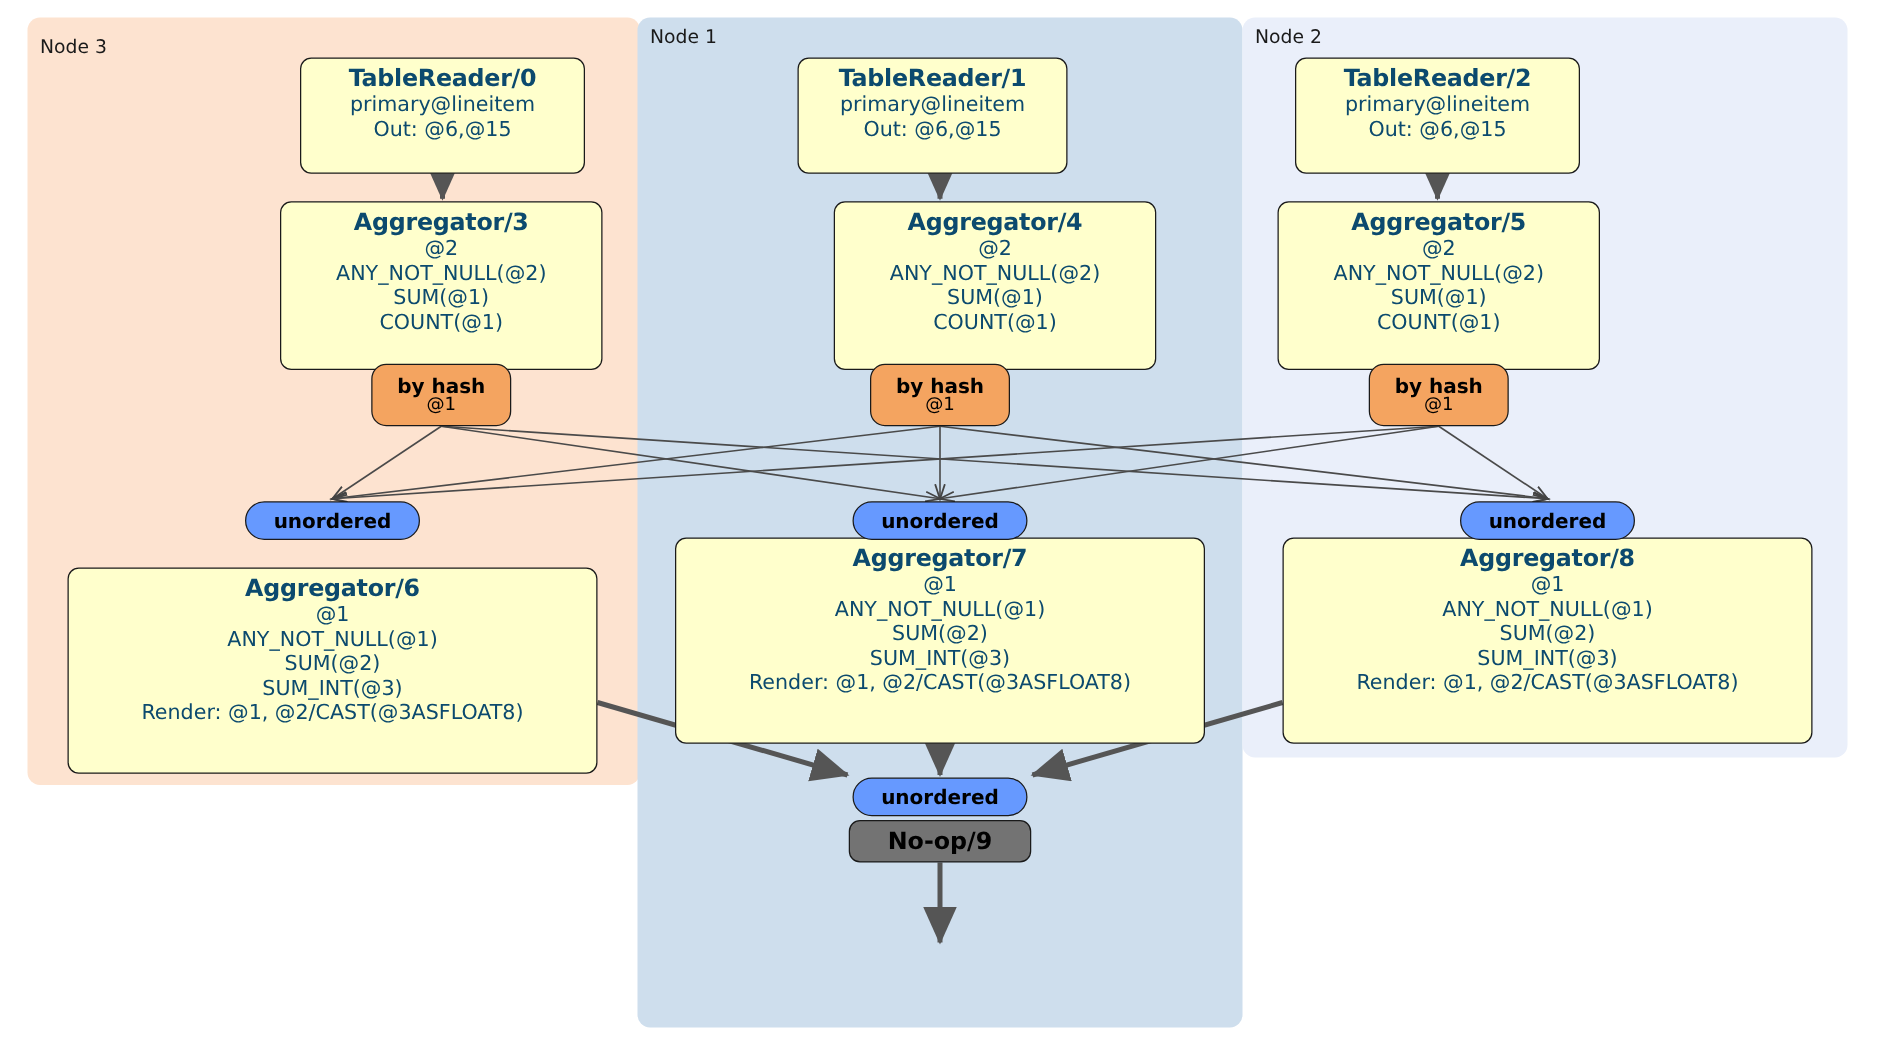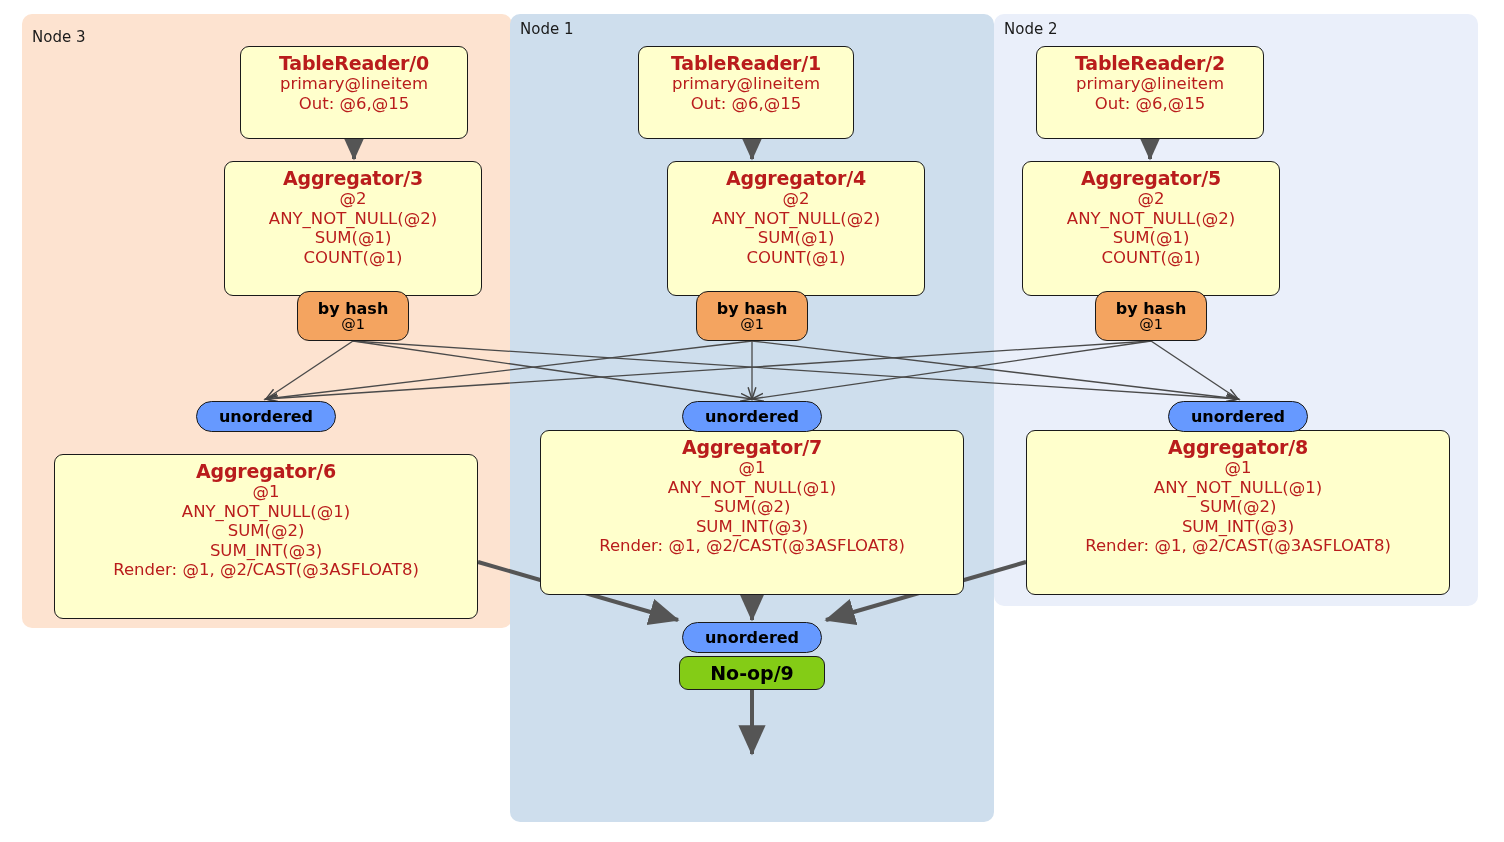--- a/index.html
+++ b/index.html
@@ -8,35 +8,35 @@
 
   #canvas{position:absolute;left:0;top:0;width:1504px;height:842px;}
 
   .panel{position:absolute;border-radius:10px;}
   .panel-label{position:absolute;font-size:15px;color:#1a1a1a;white-space:nowrap;}
 
   svg.edges{position:absolute;left:0;top:0;width:1504px;height:842px;overflow:visible;}
 
   .node{position:absolute;box-sizing:border-box;border:1.6px solid #1a1a1a;
         background:#ffffcc;border-radius:9px;text-align:center;
-        color:#b91c1c;line-height:1.18;padding:5px 8px 6px 8px;}
+        color:#0c4a6e;line-height:1.18;padding:5px 8px 6px 8px;}
   .node .t{font-weight:bold;font-size:19px;letter-spacing:-0.2px;}
   .node .l{font-size:16.5px;}
 
   .pill{position:absolute;box-sizing:border-box;border:1.8px solid #1a1a1a;
         border-radius:18px;text-align:center;color:#000;display:flex;
         align-items:center;justify-content:center;}
   .pill.blue{background:#6699ff;font-weight:bold;font-size:16px;}
   .pill.orange{background:#f4a460;border-radius:12px;flex-direction:column;
         line-height:1.1;padding-top:1px;}
   .pill.orange .h{font-weight:bold;font-size:16px;}
   .pill.orange .s{font-size:14.5px;}
 
   .small{position:absolute;box-sizing:border-box;border:1.6px solid #1a1a1a;
-        background:#84cc16;border-radius:9px;text-align:center;
+        background:#737373;border-radius:9px;text-align:center;
         font-weight:bold;font-size:19px;display:flex;align-items:center;
         justify-content:center;color:#000;}
 </style>
 </head>
 <body>
 
 <div id="canvas">
 
   <div class="panel" id="panel-0" style="left: 22px; top: 14px; width: 490px; height: 614px; background: rgb(253, 227, 208);"></div>
   <div class="panel" id="panel-1" style="left: 510px; top: 14px; width: 484px; height: 808px; background: rgb(206, 222, 237);"></div>

